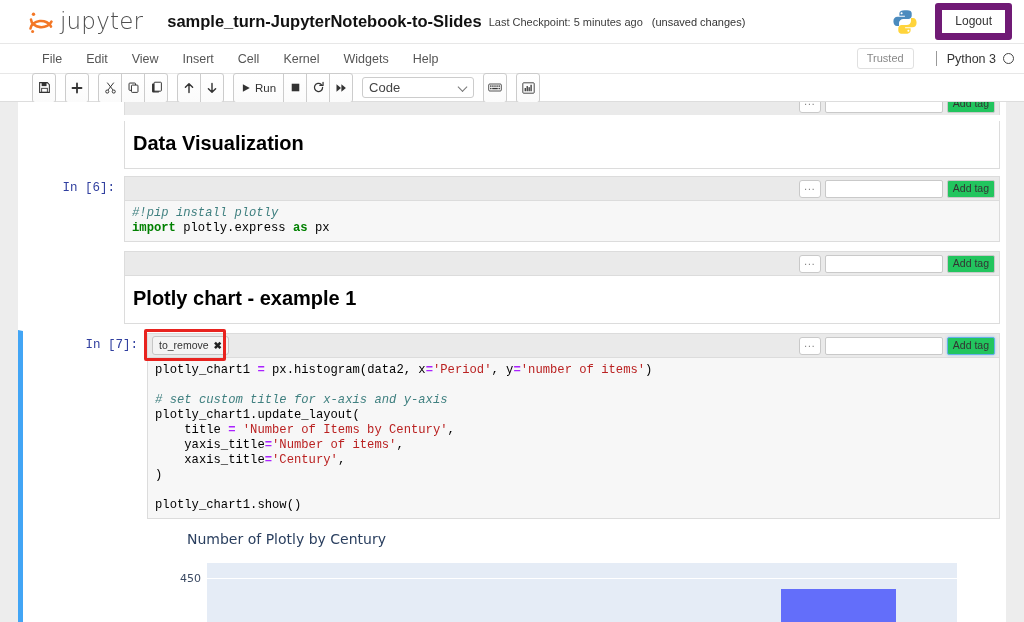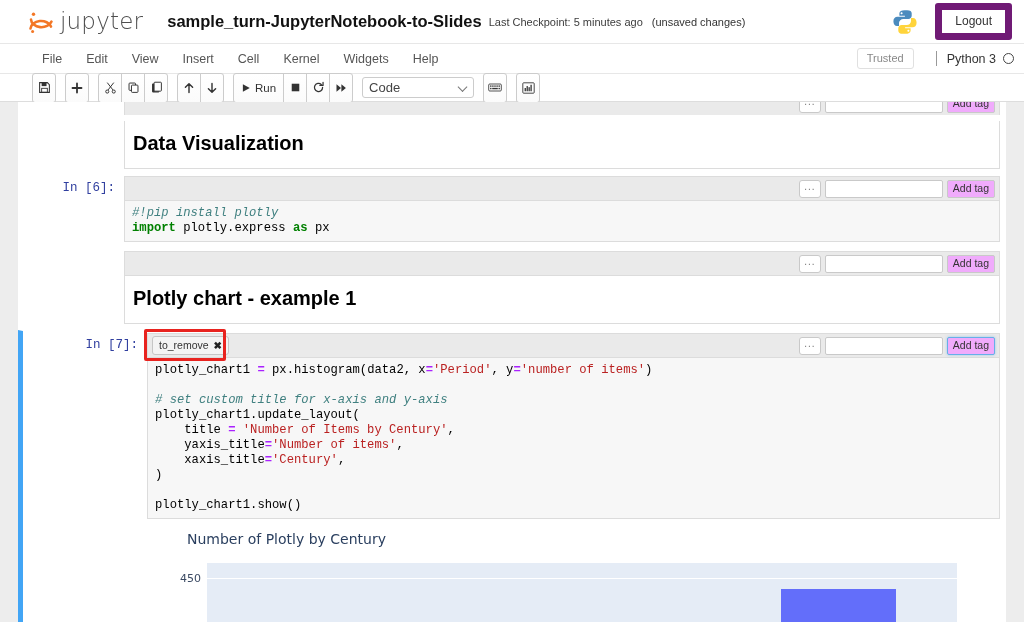--- a/index.html
+++ b/index.html
@@ -254,21 +254,21 @@
     border: 1px solid #c9c9c9;
     background: #fff;
     border-radius: 2px;
     font-size: 10.5px;
     padding: 0 4px;
     color: #333;
     font-family: "Liberation Sans", sans-serif;
   }
   .addtag-btn {
     border: 1px solid #c9c9c9;
-    background: #f0abfc;
+    background: #22c55e;
     border-radius: 2px;
     height: 18px;
     font-size: 10.5px;
     color: #333;
     padding: 0 5px;
     cursor: pointer;
     font-family: "Liberation Sans", sans-serif;
     line-height: 1;
   }
   .addtag-btn.focused {

